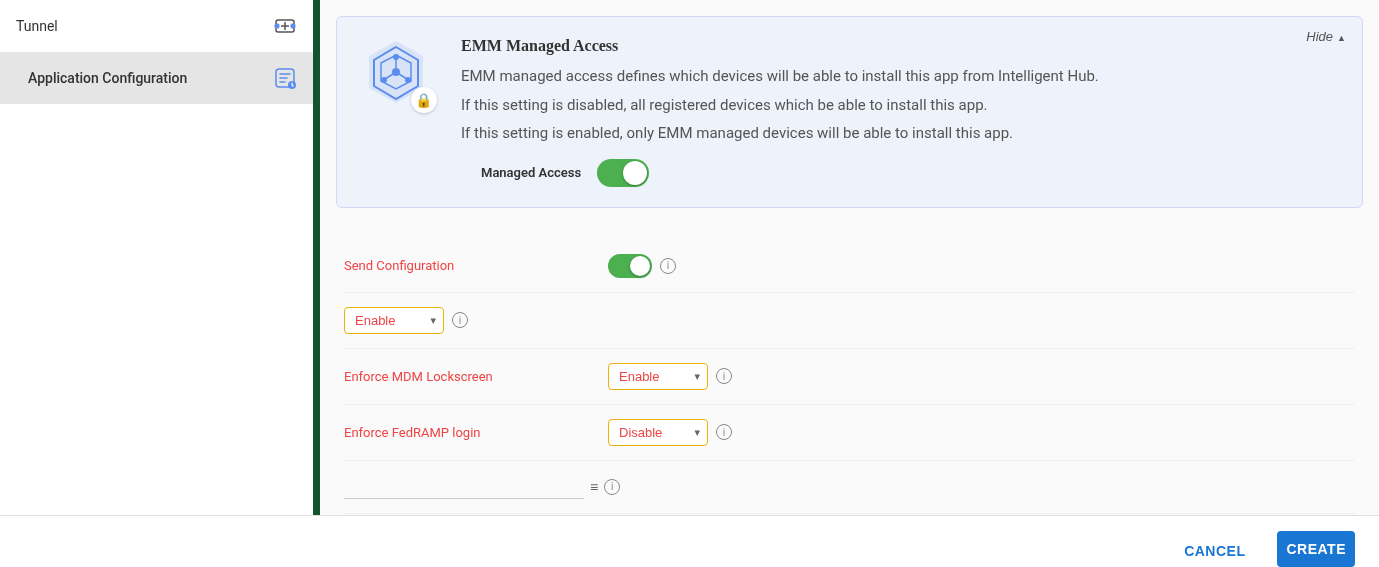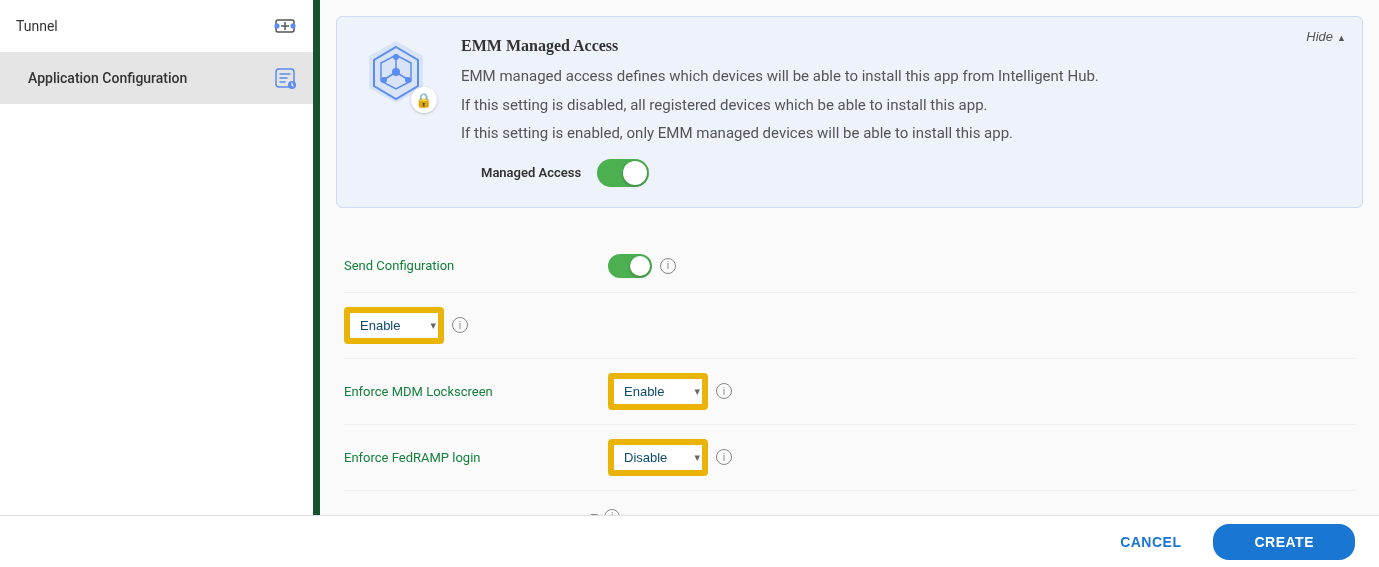--- a/index.html
+++ b/index.html
@@ -141,21 +141,21 @@
       border-bottom: 1px solid #f0f0f0;
       gap: 24px;
     }
 
     .form-row:last-child {
       border-bottom: none;
     }
 
     .form-label {
       font-size: 13px;
-      color: #15803d;
+      color: #ef4444;
       width: 240px;
       flex-shrink: 0;
     }
 
     .form-control {
       display: flex;
       align-items: center;
       gap: 8px;
     }
 
@@ -208,25 +208,25 @@
     
     .select-wrapper {
       position: relative;
       display: inline-flex;
       align-items: center;
     }
 
     .form-select {
       appearance: none;
       background: #fff;
-      border: 6px solid #eab308;
+      border: 1px solid #eab308;
       border-radius: 4px;
       padding: 5px 28px 5px 10px;
       font-size: 13px;
-      color: #0c4a6e;
+      color: #ef4444;
       cursor: pointer;
       min-width: 100px;
     }
 
     .select-chevron {
       position: absolute;
       right: 8px;
       pointer-events: none;
       color: #666;
       font-size: 11px;
@@ -270,46 +270,46 @@
       font-size: 14px;
       cursor: pointer;
     }
 
     
     .footer {
       height: 52px;
       background: #fff;
       border-top: 1px solid #e0e0e0;
       display: flex;
-      align-items: center;
+      align-items: flex-end;
       justify-content: flex-end;
       padding: 0 24px;
       gap: 16px;
     }
 
     .btn-cancel {
       background: none;
       border: none;
       color: #1976d2;
       font-size: 14px;
       font-weight: 600;
       cursor: pointer;
       padding: 8px 16px;
       letter-spacing: 0.5px;
     }
 
     .btn-create {
       background: #1976d2;
       color: #fff;
       border: none;
-      border-radius: 16px;
+      border-radius: 4px;
       font-size: 14px;
       font-weight: 600;
       cursor: pointer;
-      padding: 10px 41px;
+      padding: 10px 9px;
       letter-spacing: 0.5px;
     }
 
     
     .chevron-up::before {
       content: '▲';
       font-size: 9px;
     }
 
     

